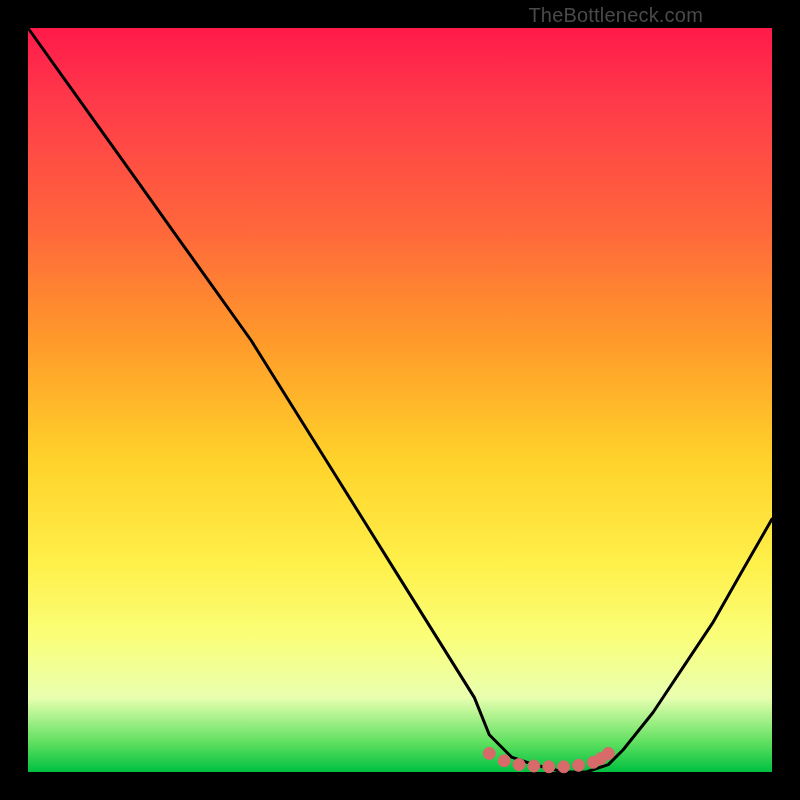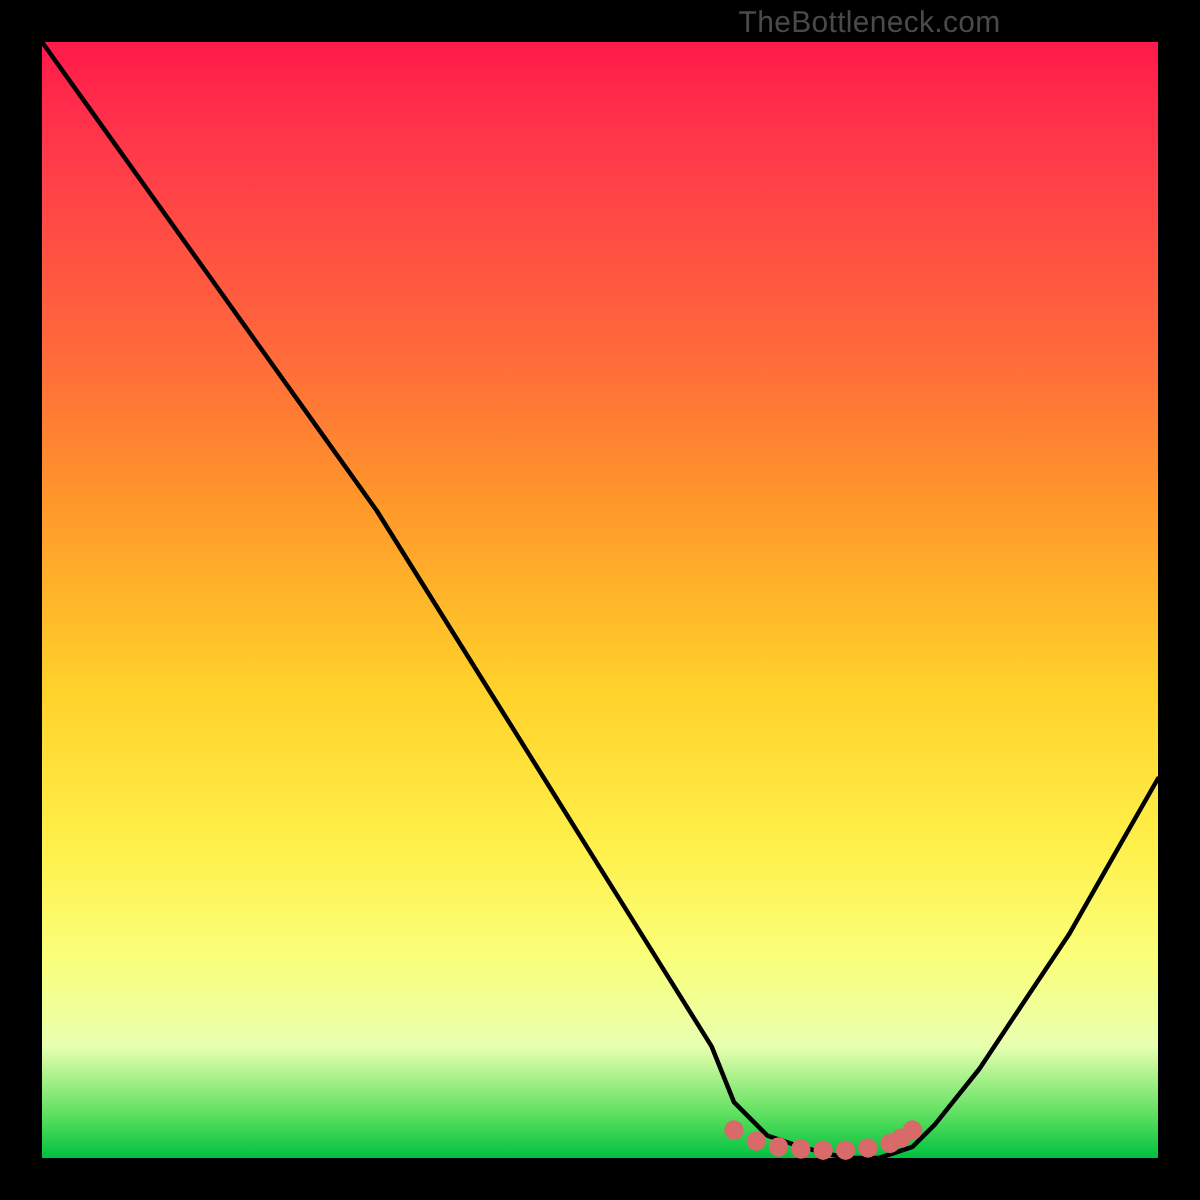--- a/index.html
+++ b/index.html
@@ -9,20 +9,21 @@
     height: 800px;
     background: #000;
     overflow: hidden;
     font-family: Arial, Helvetica, sans-serif;
   }
   .frame {
     position: relative;
     width: 675px;
     height: 800px;
     background: #000;
+    padding-left: 36px;
   }
   .plot-area {
     position: absolute;
     left: 28px;
     top: 28px;
     width: 744px;
     height: 744px;
     
     background: linear-gradient(
       to bottom,

